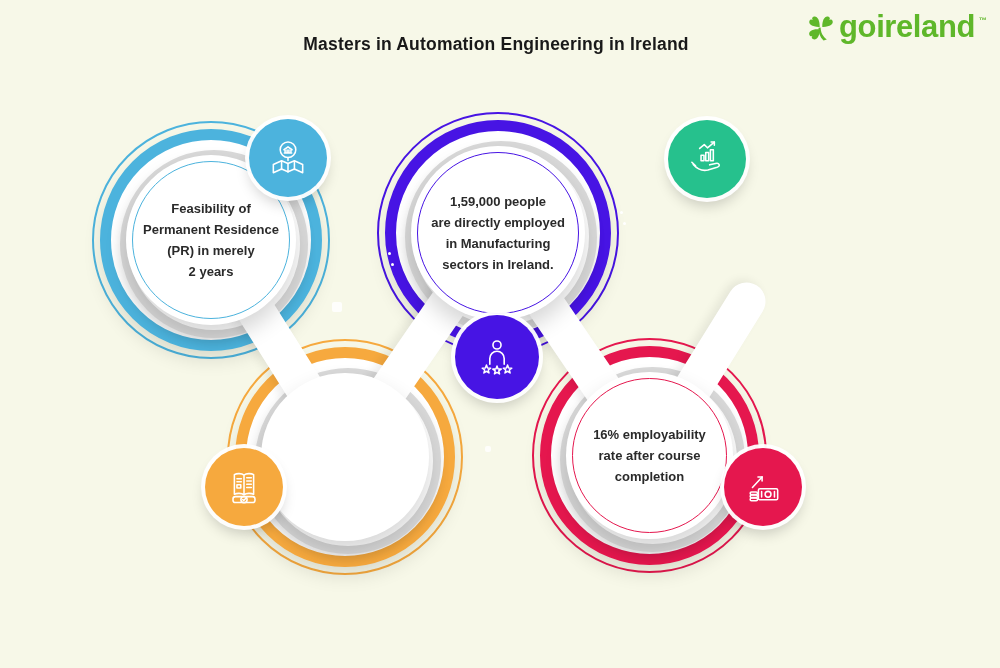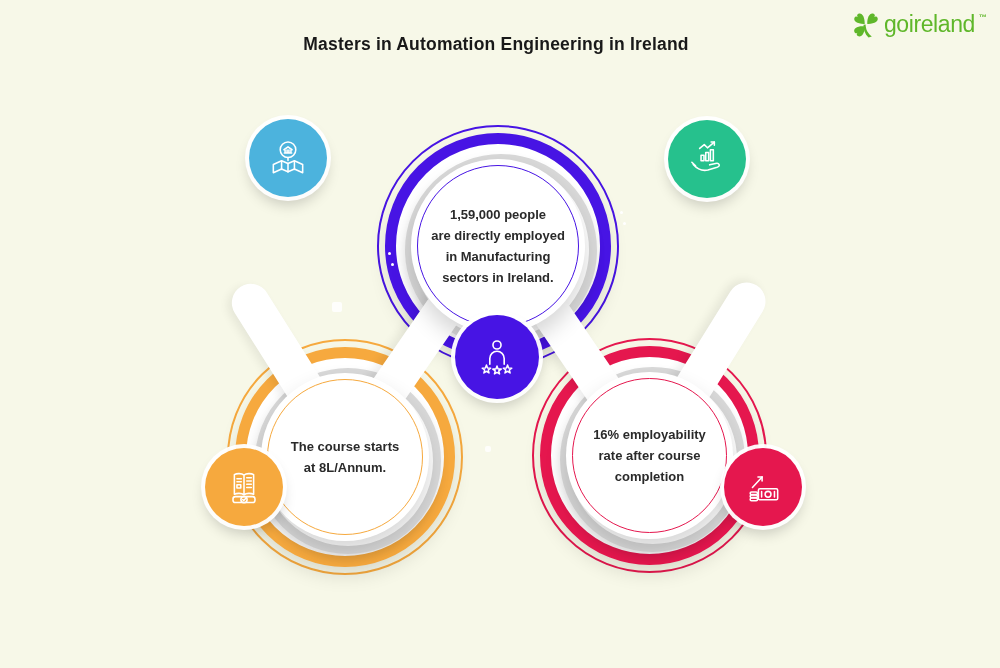--- a/index.html
+++ b/index.html
@@ -17,21 +17,21 @@
     font-size:17.5px;font-weight:700;color:#191919;
     letter-spacing:.2px;
   }
   .logo{
     position:absolute;top:9px;right:14px;
     display:flex;align-items:center;gap:3px;
     --logo:#5fb72a;
   }
   .logo svg{display:block;}
   .logo .logo-text{
-    font-size:23px;font-weight:400;color:var(--logo);
+    font-size:31px;font-weight:700;color:var(--logo);
     letter-spacing:-.4px;
   }
   .logo .tm{font-size:8px;font-weight:700;color:var(--logo);vertical-align:top;position:relative;top:-7px;left:1px;}
   
   .bubble{position:absolute;}
   .c{position:absolute;border-radius:50%;}
   .ring-line{inset:-1px;border:2px solid var(--c);z-index:1;background:transparent;}
   .ring-thick{inset:7px;border:11px solid var(--c);background:#fff;z-index:1;
               box-shadow:0 10px 18px rgba(0,0,0,.10);}
   .ring-gray{inset:24px;border:8px solid #d9d9d9;background:#fff;z-index:1;
@@ -82,44 +82,52 @@
             <path d="M0,7 C-6.5,1 -7.5,-5.5 -3.2,-7 C-1.2,-7.7 0,-6.3 0,-4.6 C0,-6.3 1.2,-7.7 3.2,-7 C7.5,-5.5 6.5,1 0,7 Z"></path>
           </g>
           <path d="M17.5,18.5 c0.3,6 2.5,10.5 7.5,14.5 l-4,1.2 c-4.5,-4.2 -6,-9.5 -6,-15.2 z"></path>
         </g>
       </svg>
     </span>
     <span class="logo-text">goireland</span>
     <span class="tm">™</span>
   </div>
 
-
-  <div class="bubble" style="left: 378px; top: 126px; width: 240px; height: 240px; --c: #4714e4;">
+  <div class="bubble" style="left: 93px; top: 122px; width: 236px; height: 236px; --c: #4cb3dd;">
+    <div class="c ring-line"></div>
+    <div class="c ring-thick"></div>
+    <div class="c ring-gray"></div>
+    <div class="c inner"></div>
+    <div class="c innerline">
+      <div class="bubble-text">Feasibility of
+Permanent Residence
+(PR) in merely
+2 years</div>
+    </div>
+  </div>
+
+  <div class="bubble" style="left: 378px; top: 113px; width: 240px; height: 240px; --c: #4714e4;">
     <div class="c ring-line"></div>
     <div class="c ring-thick"></div>
     <div class="c ring-gray"></div>
     <div class="c inner"></div>
     <div class="c innerline">
       <div class="bubble-text">1,59,000 people
 are directly employed
 in Manufacturing
 sectors in Ireland.</div>
     </div>
   </div>
 
 
   <div class="bubble" style="left: 228px; top: 340px; width: 234px; height: 234px; --c: #f6a93e;">
     <div class="c ring-line"></div>
     <div class="c ring-thick"></div>
     <div class="c ring-gray"></div>
     <div class="c inner"></div>
-    <div class="c innerline">
-      <div class="bubble-text">The course starts
-at 8L/Annum.</div>
-    </div>
   </div>
 
   <div class="bubble" style="left: 533px; top: 339px; width: 233px; height: 233px; --c: #e5174e;">
     <div class="c ring-line"></div>
     <div class="c ring-thick"></div>
     <div class="c ring-gray"></div>
     <div class="c inner"></div>
     <div class="c innerline">
       <div class="bubble-text">16% employability
 rate after course

